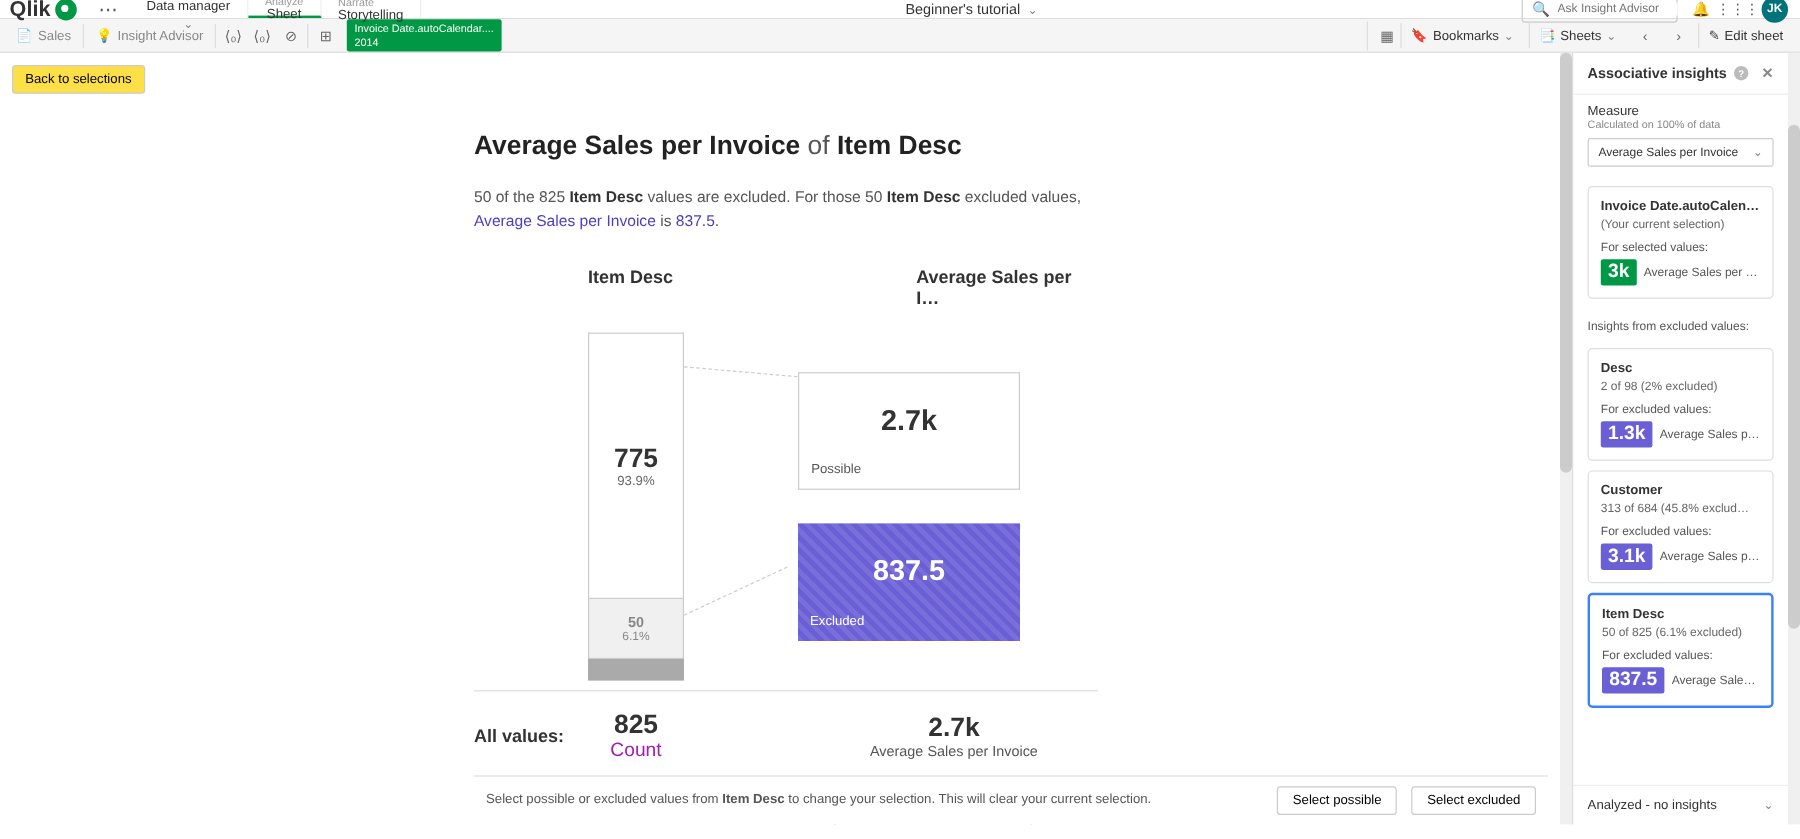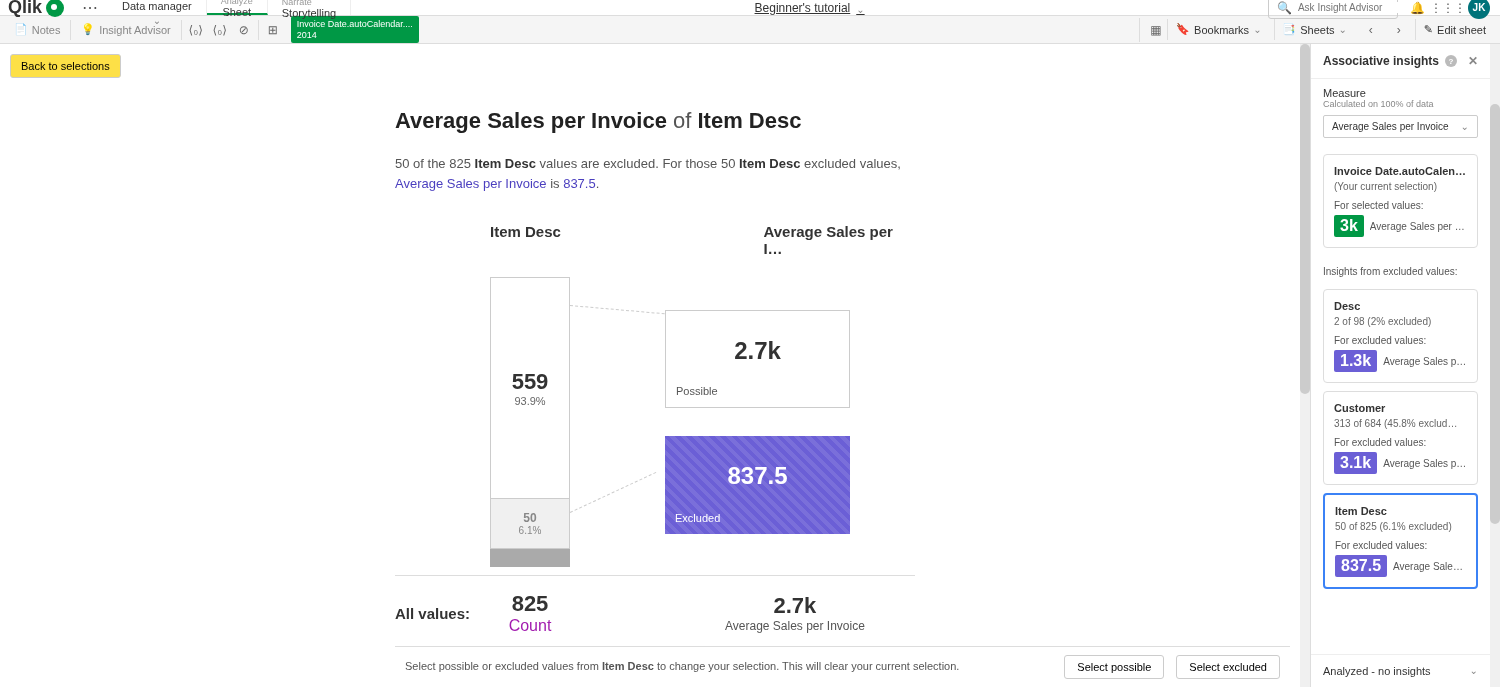--- a/index.html
+++ b/index.html
@@ -10,21 +10,21 @@
 .logo { font-weight: 700; font-size: 18px; padding: 0 8px; display: flex; align-items: center; }
 .logo-q { width: 18px; height: 18px; border-radius: 50%; background: #009845; margin-left: 4px; position: relative; }
 .logo-q::after { content: ""; position: absolute; width: 6px; height: 6px; background: #fff; border-radius: 50%; top: 5px; left: 5px; }
 .more-icon { padding: 0 10px; cursor: pointer; font-size: 16px; color: #555; }
 .nav-tabs { display: flex; height: 100%; }
 .nav-tab { padding: 2px 14px; border-right: 1px solid #eee; cursor: pointer; display: flex; flex-direction: column; justify-content: center; position: relative; }
 .nav-tab-label { font-size: 9px; color: #999; }
 .nav-tab-value { font-size: 11px; color: #333; display: flex; align-items: center; gap: 3px; flex-direction: column; }
 .nav-tab.active { border-bottom: 2px solid #009845; }
 .chev { color: #888; font-size: 10px; }
-.title-center { flex: 1; text-align: center; font-size: 12px; display: flex; align-items: flex-end; justify-content: center; gap: 6px; text-decoration: underline; }
+.title-center { flex: 1; text-align: center; font-size: 12px; display: flex; align-items: flex-end; justify-content: center; gap: 6px; }
 .topbar-right { display: flex; align-items: center; gap: 10px; padding-right: 10px; }
 .search-box { border: 1px solid #ccc; border-radius: 3px; padding: 3px 8px; display: flex; align-items: center; gap: 6px; width: 130px; }
 .search-box input { border: none; outline: none; font-size: 10px; width: 100px; color: #888; }
 .icon-btn { width: 20px; height: 20px; display: flex; align-items: center; justify-content: center; cursor: pointer; color: #555; }
 .avatar { width: 22px; height: 22px; border-radius: 50%; background: #00737a; color: #fff; display: flex; align-items: center; justify-content: center; font-size: 10px; font-weight: 600; }
 
 
 .toolbar { height: 28px; background: #f5f5f5; border-bottom: 1px solid #ddd; display: flex; align-items: center; padding: 0 6px; }
 .tb-btn { padding: 4px 8px; font-size: 11px; color: #888; display: flex; align-items: center; gap: 4px; cursor: pointer; }
 .tb-sep { width: 1px; height: 20px; background: #ddd; margin: 0 2px; }
@@ -155,21 +155,21 @@
       <span>🔍</span>
       <input placeholder="Ask Insight Advisor" style="">
     </div>
     <div class="icon-btn">🔔</div>
     <div class="icon-btn">⋮⋮⋮</div>
     <div class="avatar">JK</div>
   </div>
 </div>
 
 <div class="toolbar">
-  <div class="tb-btn">📄 <span>Notes</span></div>
+  <div class="tb-btn">📄 <span>Sales</span></div>
   <div class="tb-sep"></div>
   <div class="tb-btn">💡 <span>Insight Advisor</span></div>
   <div class="tb-sep"></div>
   <div class="tb-icon">⟨₀⟩</div>
   <div class="tb-icon">⟨₀⟩</div>
   <div class="tb-icon">⊘</div>
   <div class="tb-sep"></div>
   <div class="tb-icon">⊞</div>
   <div class="selection-chip">
     <div>Invoice Date.autoCalendar....</div>
@@ -200,21 +200,21 @@
     <div class="chart-area">
       <div class="chart-headers">
         <div class="chart-h1" style="margin-left:95px;">Item Desc</div>
         <div class="chart-h2">Average Sales per I…</div>
       </div>
       <div class="chart-body">
         <div class="dashed1"></div>
         <div class="dashed2"></div>
         <div class="bar-col">
           <div class="bar-top">
-            <div class="v">559</div>
+            <div class="v">775</div>
             <div class="p">93.9%</div>
           </div>
           <div class="bar-mid">
             <div class="v">50</div>
             <div class="p">6.1%</div>
           </div>
           <div class="bar-bot"></div>
         </div>
         <div class="boxes-col">
           <div class="box-possible">

